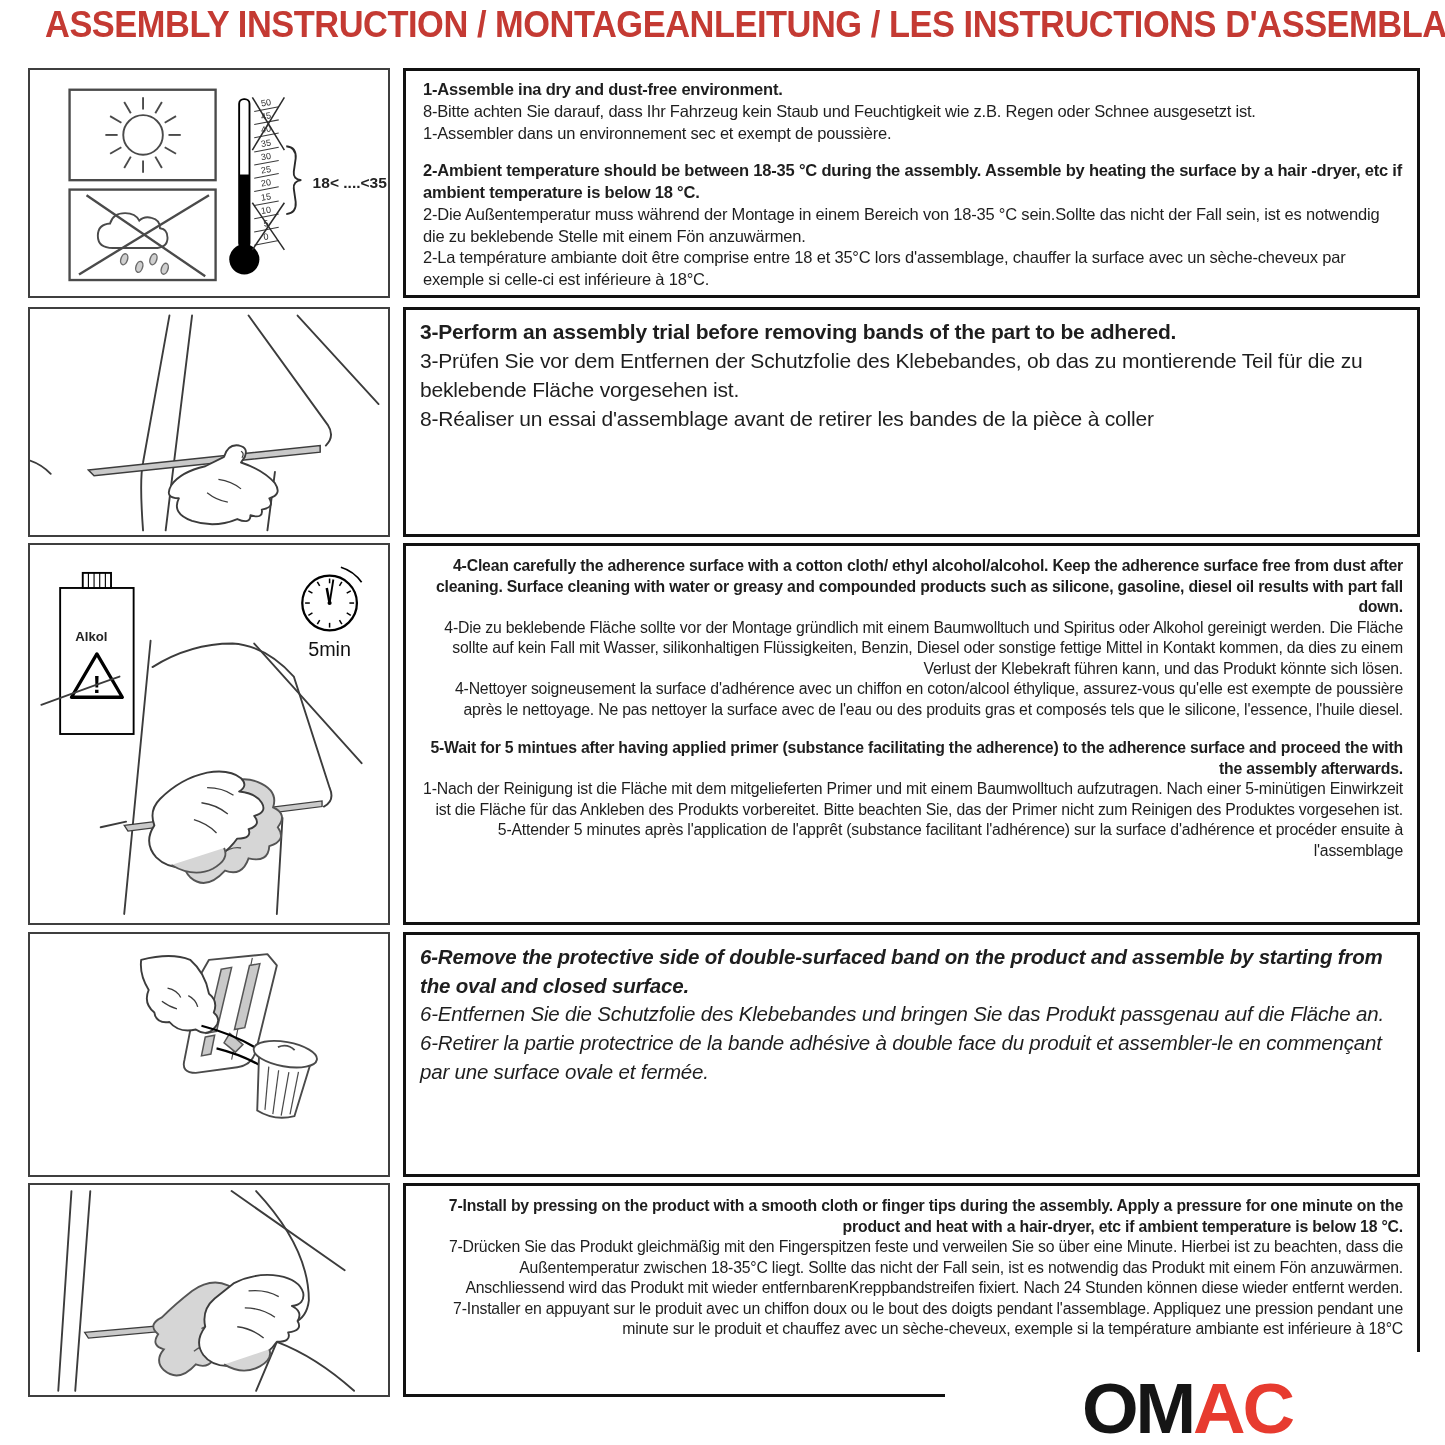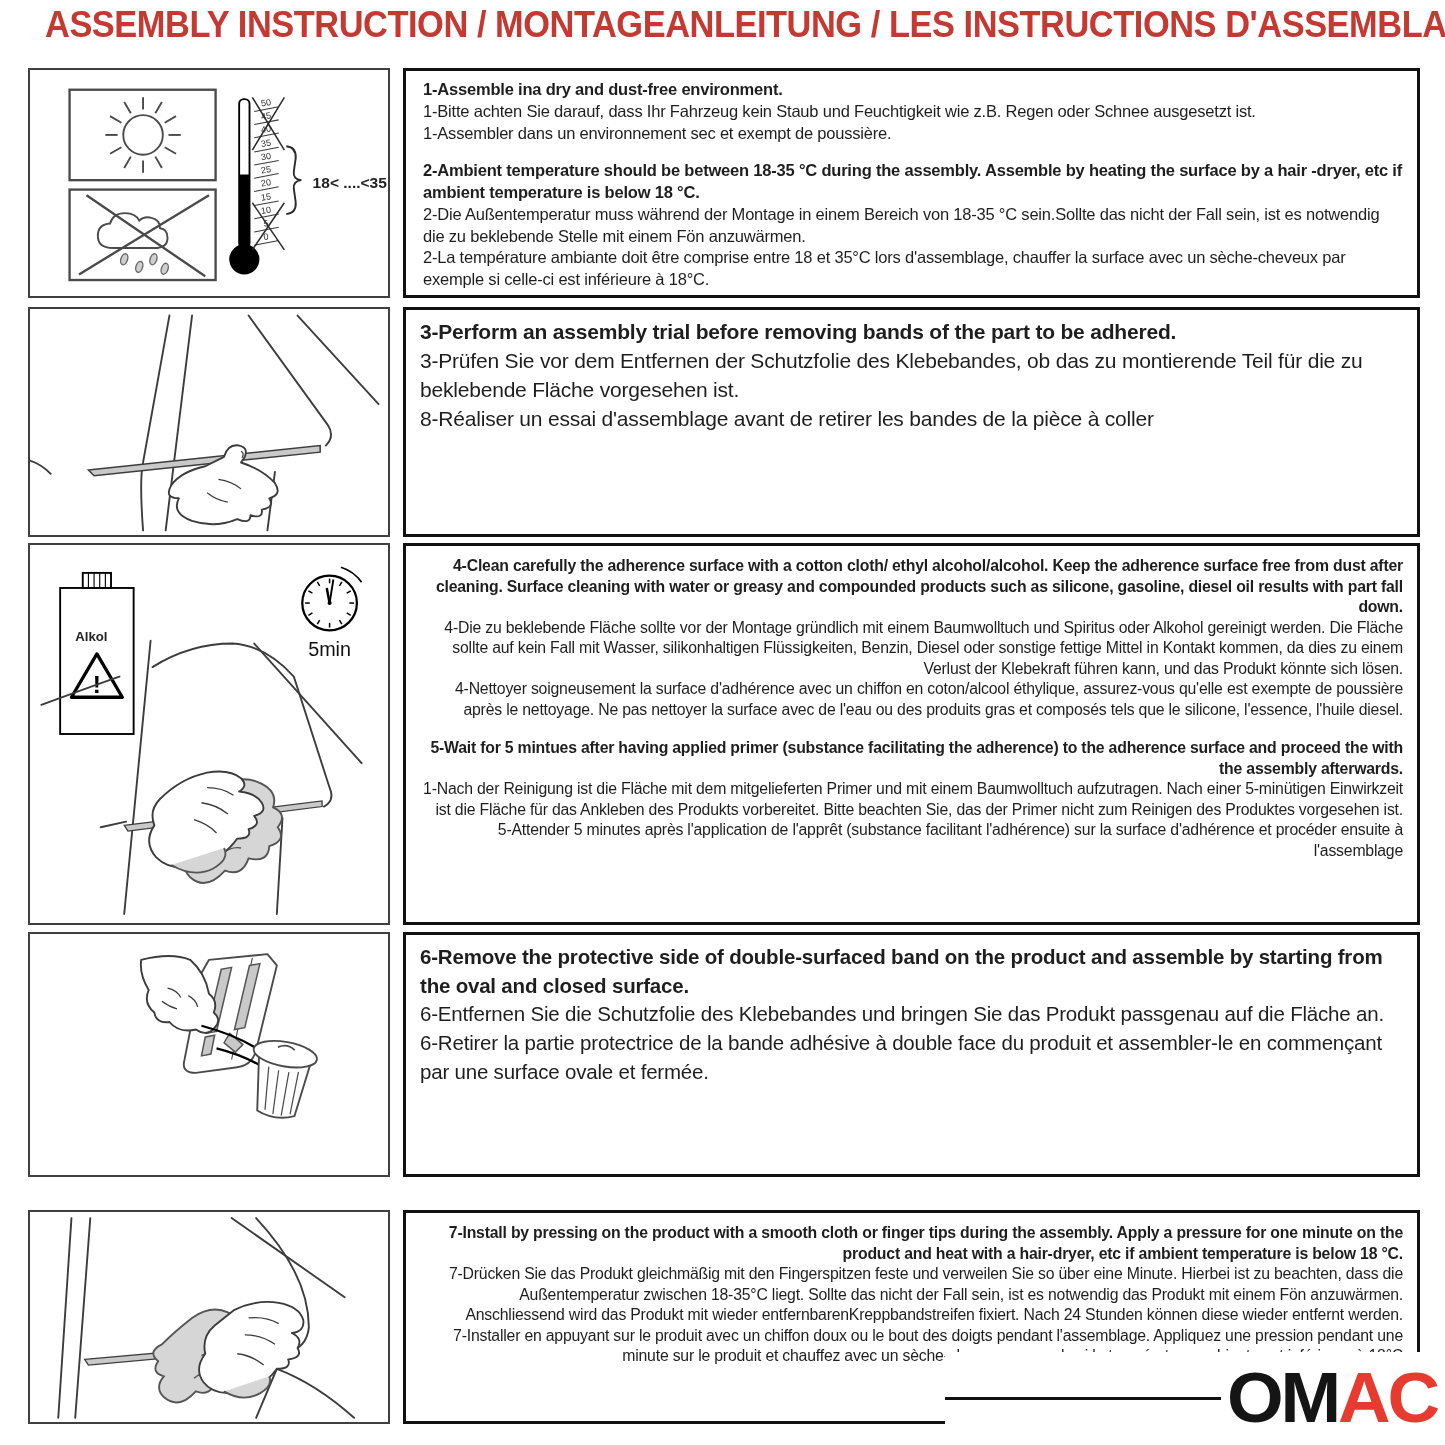--- a/index.html
+++ b/index.html
@@ -25,26 +25,26 @@
   .illu-box svg { width:100%; height:100%; display:block; }
   .text-box {
     position:absolute; left:403px; width:1017px; height:100%;
     border:3px solid #111; background:#fff; box-sizing:border-box;
     padding:8px 14px;
   }
   .text-box.center { display:flex; flex-direction:column; }
   .t-md { font-size:16.5px; line-height:1.32; letter-spacing:-0.2px;padding-left:17px; }
   .t-sm { font-size:15.8px; line-height:1.3;  letter-spacing:-0.2px;text-align:right; }
   .t-lg { font-size:21px;   line-height:1.38; letter-spacing:-0.2px; }
-  .t-l2 { font-size:20.5px; line-height:1.4;  letter-spacing:-0.2px; }
+  .t-l2 { font-size:20.5px; line-height:1.4;  letter-spacing:-0.2px;font-style:italic; }
   .b { font-weight:700; }
   .sp16 { height:16px; } .sp18 { height:18px; }
   .logo-wrap {
     position:absolute; left:945px; top:1352px; width:492px; height:92px;
-    background:#fff; display:flex; align-items:center; gap:14px;
+    background:#fff; display:flex; align-items:center; gap:14px;flex-direction:column;
   }
   .logo-line { flex:1 1 auto; border-top:3px solid #111; }
   .logo-text {
     font-size:70px; font-weight:900; letter-spacing:-3px; line-height:1;
     white-space:nowrap; transform:scaleX(1.04); transform-origin:right center;
   }
   .logo-black { color:#151515; }
   .logo-red { color:#e73b2f; }
   svg text { font-family:"Liberation Sans", sans-serif; }
 </style>
@@ -122,21 +122,21 @@
           <line x1="236" y1="136" x2="270" y2="186"></line>
             <line x1="270" y1="136" x2="236" y2="186"></line>
         </g>
         <path d="M272,76 q11,1 10,13 l-2,14 q-1,8 8,9 q-9,1 -8,9 l2,14 q1,12 -10,13" fill="none" stroke="#2a2a2a" stroke-width="2"></path>
         <text x="300" y="120" font-size="16.5" font-weight="600" fill="#222">18&lt; ....&lt;35 C</text>
       </g>
     </svg>
   </div>
   <div class="text-box t-md">
     <div class="b">1-Assemble ina dry and dust-free environment.</div>
-    <div>1-Bitte achten Sie darauf, dass Ihr Fahrzeug kein Staub und Feuchtigkeit wie z.B. Regen oder Schnee ausgesetzt ist.</div>
+    <div>8-Bitte achten Sie darauf, dass Ihr Fahrzeug kein Staub und Feuchtigkeit wie z.B. Regen oder Schnee ausgesetzt ist.</div>
     <div>1-Assembler dans un environnement sec et exempt de poussière.</div>
     <div class="sp16"></div>
     <div class="b">2-Ambient temperature should be between 18-35 °C  during the assembly. Assemble by heating the surface by a hair -dryer, etc if ambient temperature is below 18 °C.</div>
     <div>2-Die Außentemperatur muss während der Montage in einem Bereich von 18-35 °C  sein.Sollte das nicht der Fall sein, ist es notwendig die zu beklebende Stelle mit einem Fön anzuwärmen.</div>
     <div>2-La température ambiante doit être comprise entre 18 et 35°C lors d'assemblage, chauffer la surface avec un sèche-cheveux par exemple si celle-ci est inférieure à 18°C.</div>
   </div>
 </div>
 
 <div class="row" style="top:307px;height:230px;">
   <div class="illu-box">
@@ -267,21 +267,21 @@
       </g>
     </svg>
   </div>
   <div class="text-box t-l2 center">
     <div class="b">6-Remove the protective side of double-surfaced band on the product and assemble by starting from the oval and closed surface.</div>
     <div>6-Entfernen Sie die Schutzfolie des Klebebandes und bringen Sie das Produkt passgenau auf die Fläche an.</div>
     <div>6-Retirer la partie protectrice de la bande adhésive à double face du produit et assembler-le en commençant par une surface ovale et fermée.</div>
   </div>
 </div>
 
-<div class="row" style="top:1210px;height:214px;">
+<div class="row" style="top:1183px;height:214px;">
   <div class="illu-box">
     <svg viewBox="0 0 380 214">
       <g fill="none" stroke="#3c3c3c" stroke-width="2" stroke-linecap="round">
         <path d="M44,2 L30,214"></path>
         <path d="M64,2 L48,214"></path>
         <path d="M214,2 L334,86"></path>
         <path d="M240,2 Q296,62 296,118 Q294,136 280,142"></path>
         <path d="M240,214 L262,162 Q304,178 344,214"></path>
       </g>
       <path d="M58,152 L284,132 L284,138 L62,158 Z" fill="#c9c9c9" stroke="#3c3c3c" stroke-width="1.4"></path>

